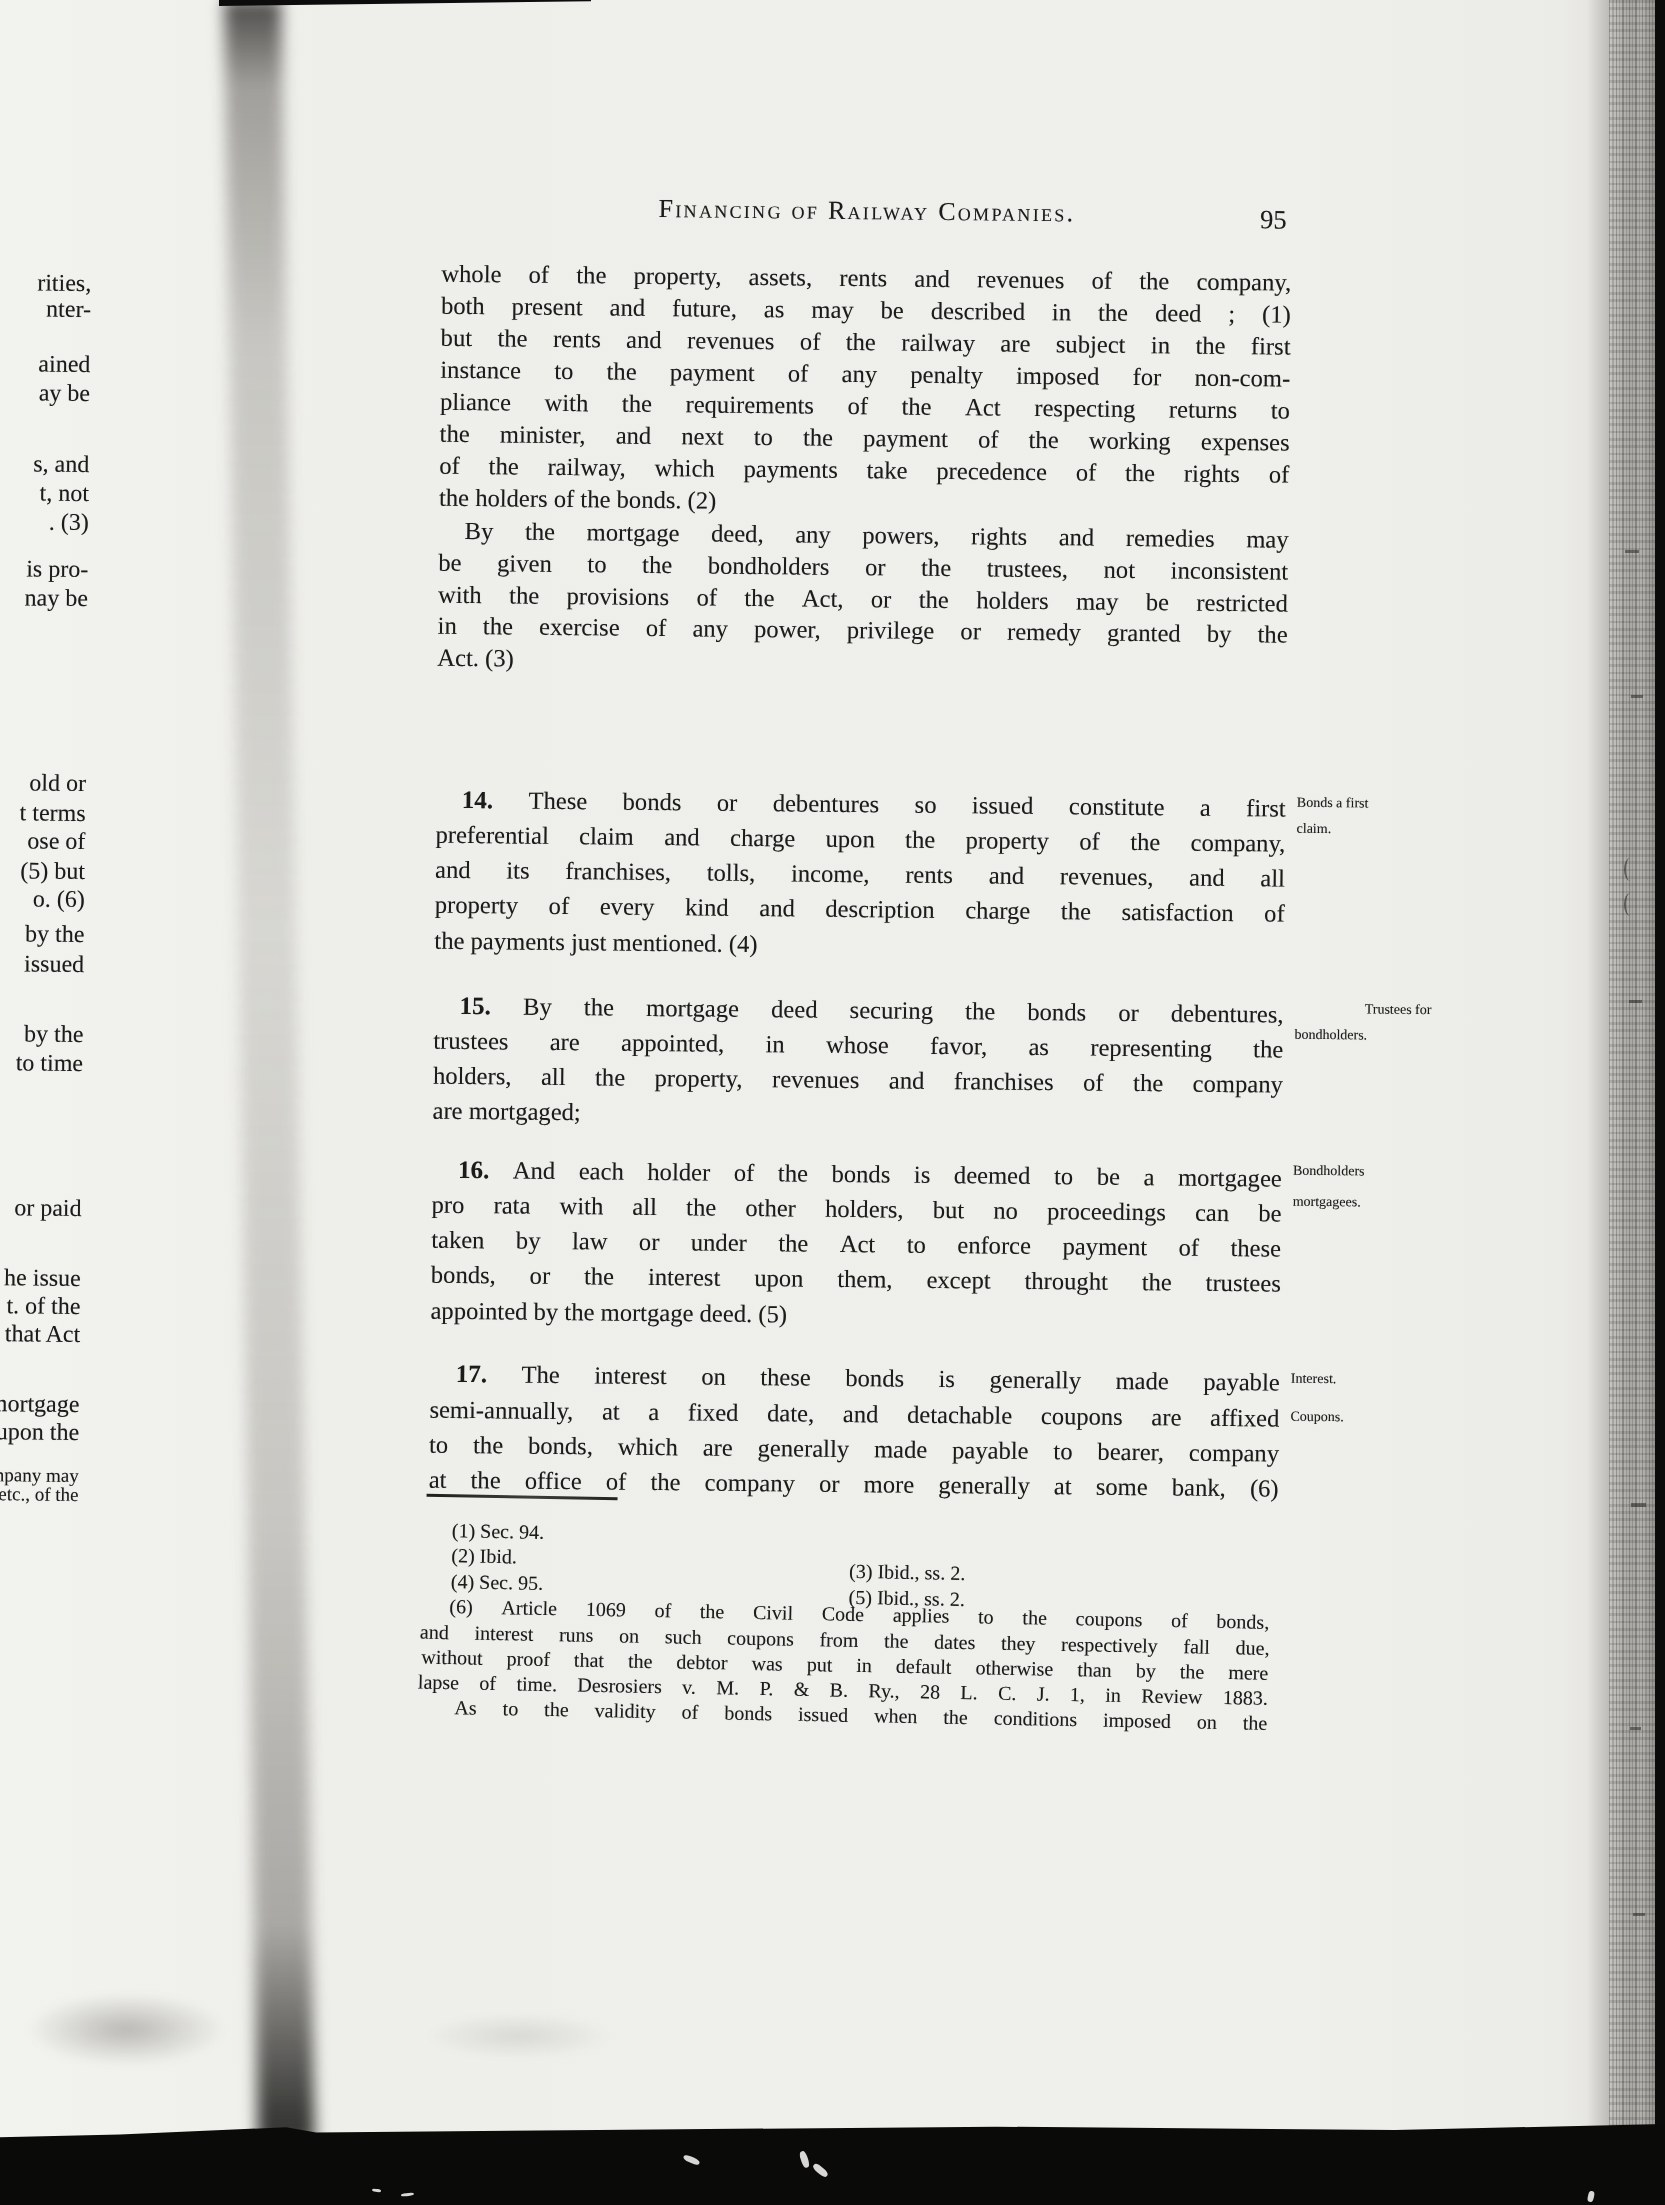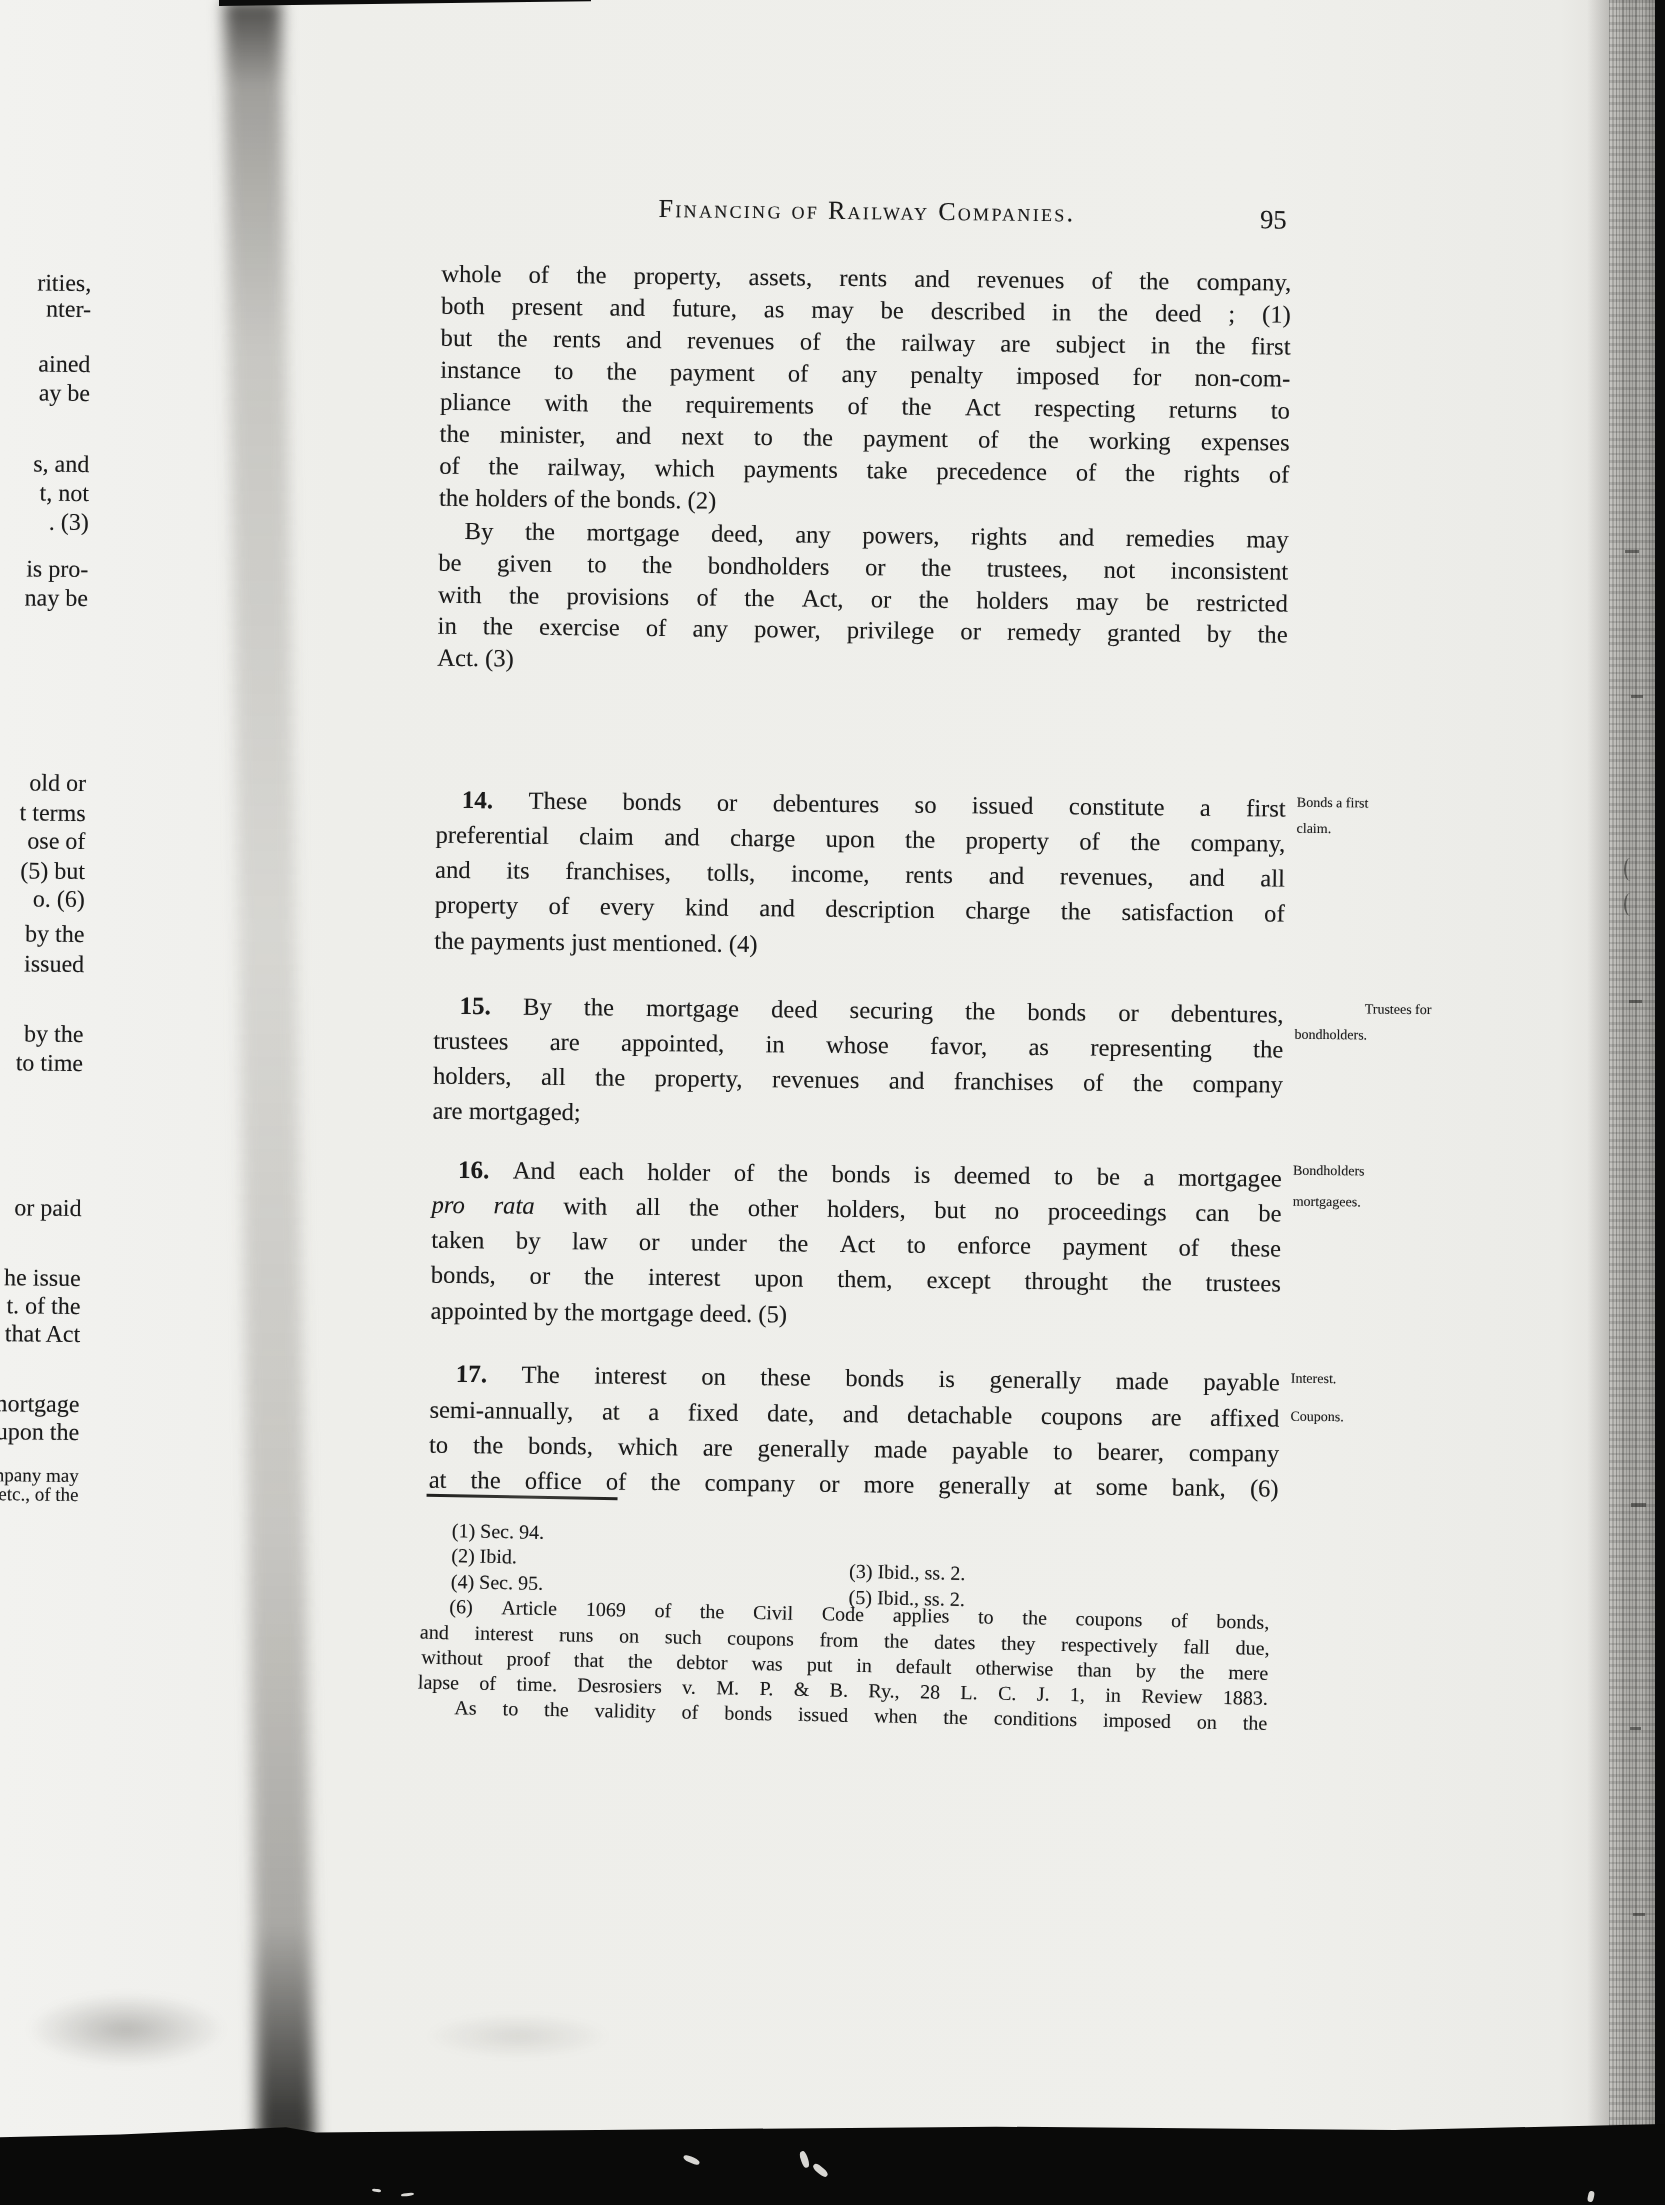--- a/index.html
+++ b/index.html
@@ -55,21 +55,21 @@
   .title{position:absolute;left:442px;top:194px;width:850px;text-align:center;
     font-variant:small-caps;letter-spacing:2.3px;font-size:26px;line-height:1;}
   .pagenum{position:absolute;left:1260px;top:198px;font-size:26.6px;line-height:1;}
   .bline{position:absolute;left:442px;font-size:24.6px;line-height:1.1;white-space:pre;}
   .fline{position:absolute;font-size:20px;line-height:1.1;white-space:pre;}
   .mnote{position:absolute;left:1303px;font-size:14px;line-height:1.1;white-space:pre;}
   .frag{position:absolute;left:0;width:92px;text-align:right;font-size:24px;line-height:1.1;white-space:pre;}
   .frag.small{font-size:19px;}
   .just{display:flex;justify-content:space-between;white-space:normal;}
   .num{font-weight:bold;font-size:25px;}
-  .it{font-style:italic;text-align:right;}
+  .it{text-align:right;}
   .title,.pagenum,.bline,.fline,.mnote,.frag{text-shadow:0 0 0.7px rgba(25,25,25,.35);}
   .footnote-rule{position:absolute;left:440px;top:1494px;width:191px;height:3.3px;
     background:linear-gradient(90deg,#1f1f1d,#3c3c38 55%,#232321);}
 </style>
 </head>
 <body>
 
 <div class="scan">
 
   <div class="gutter"></div>

